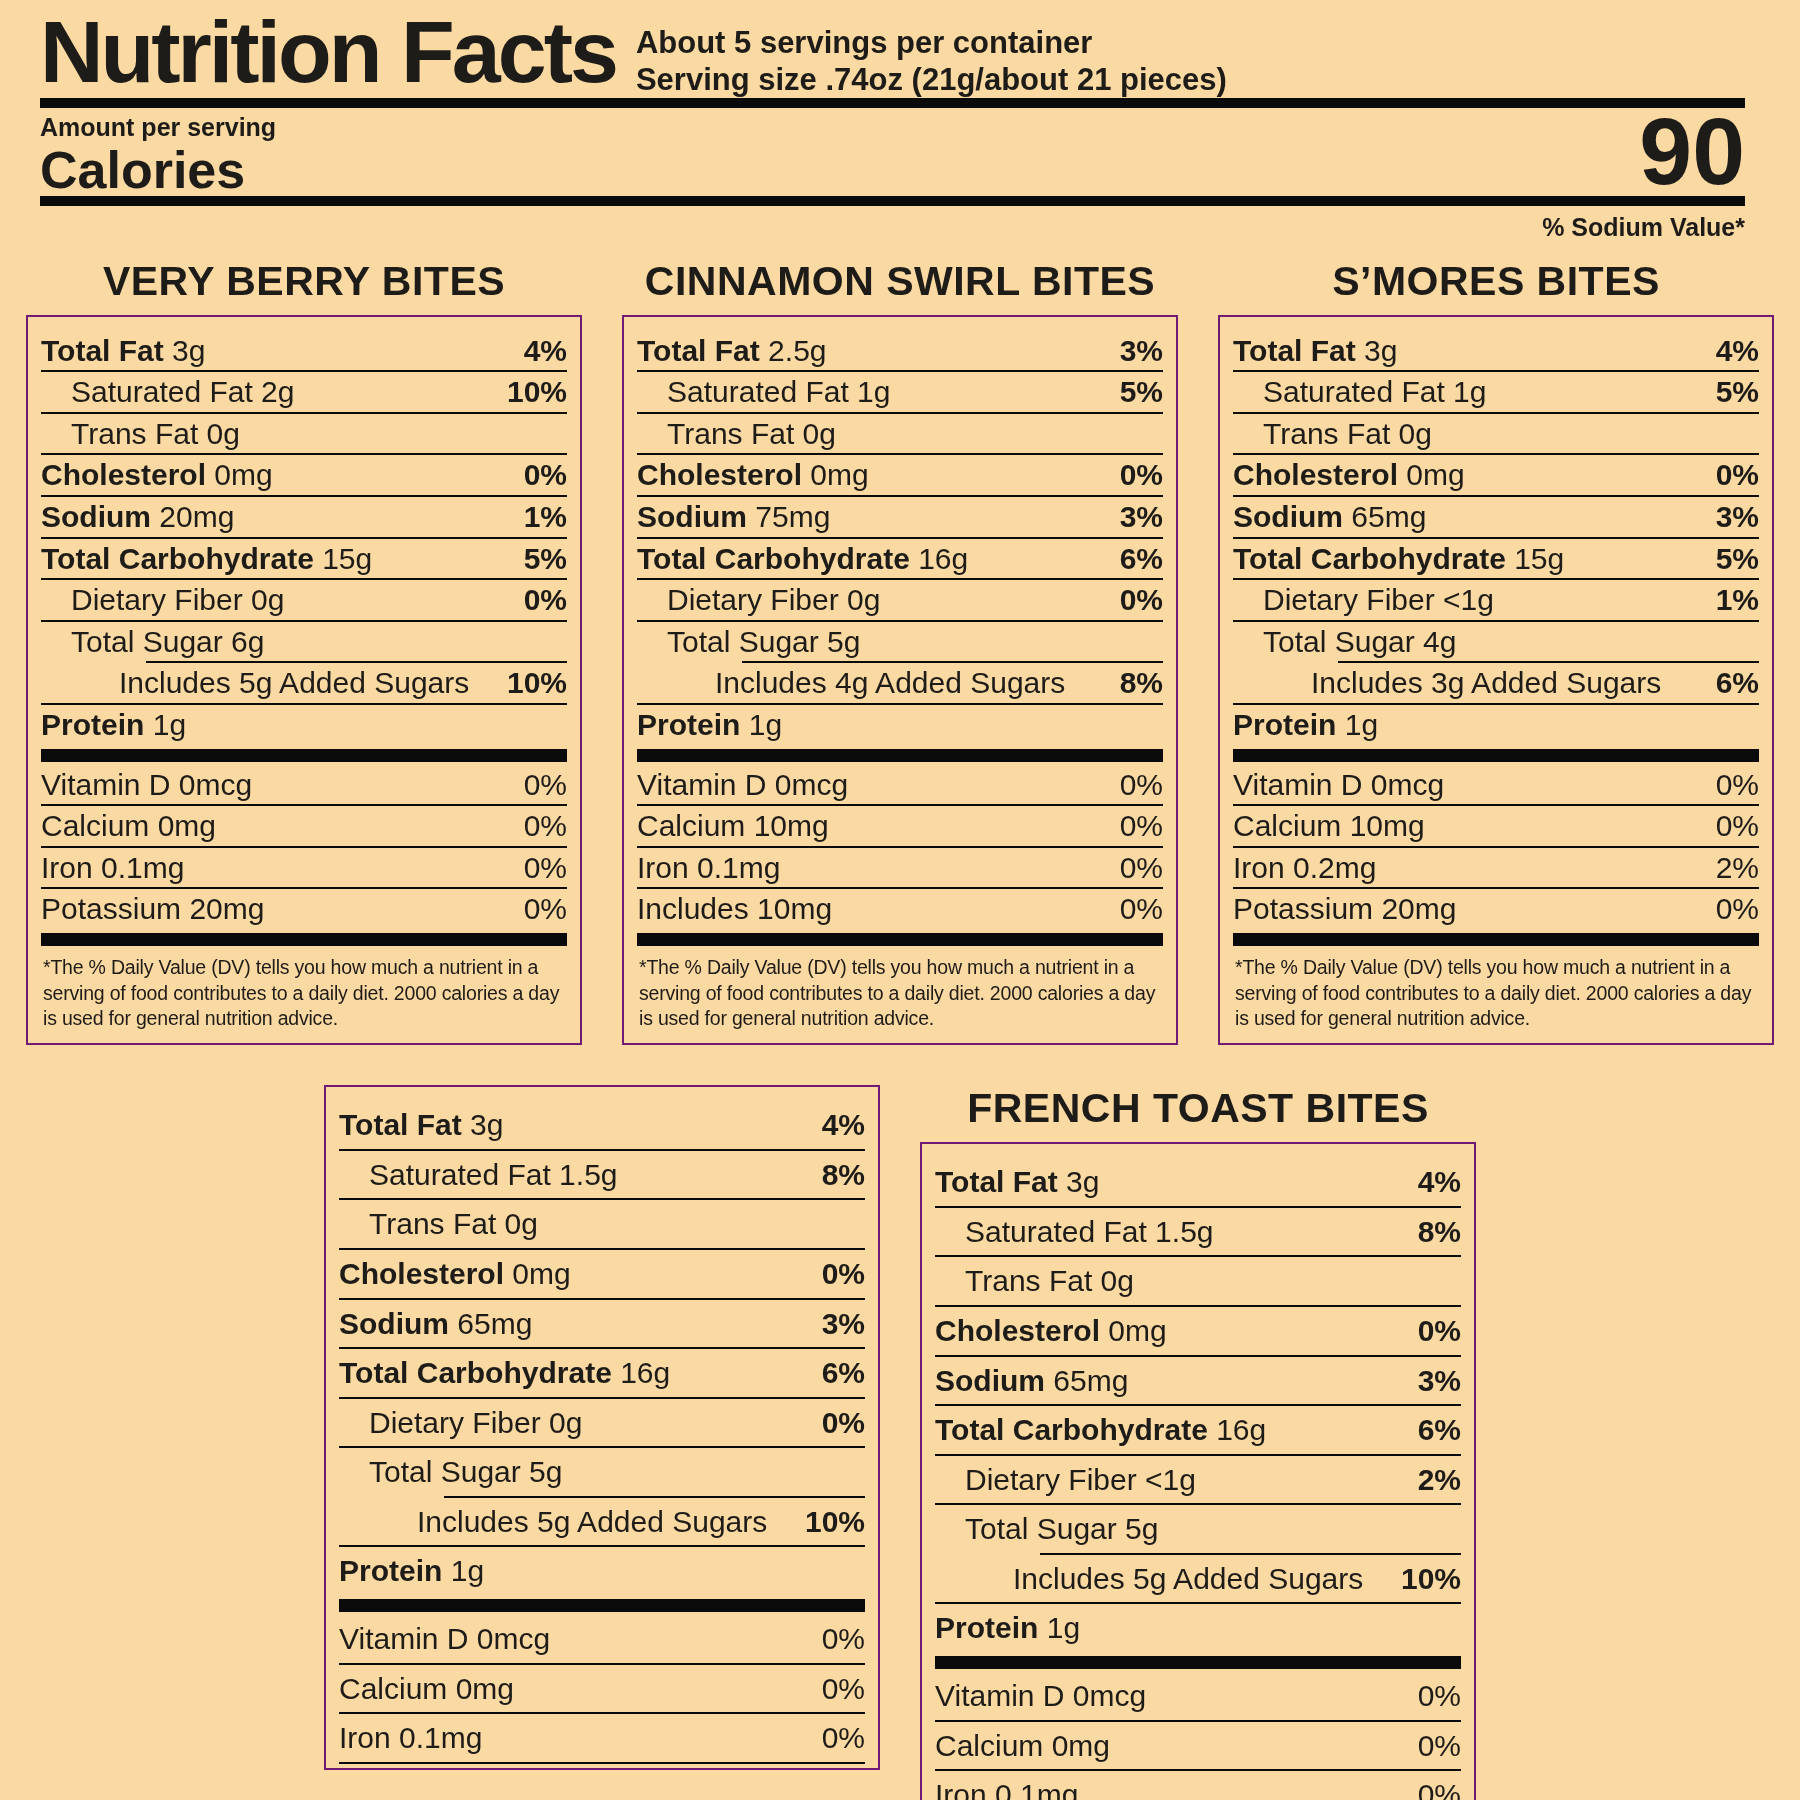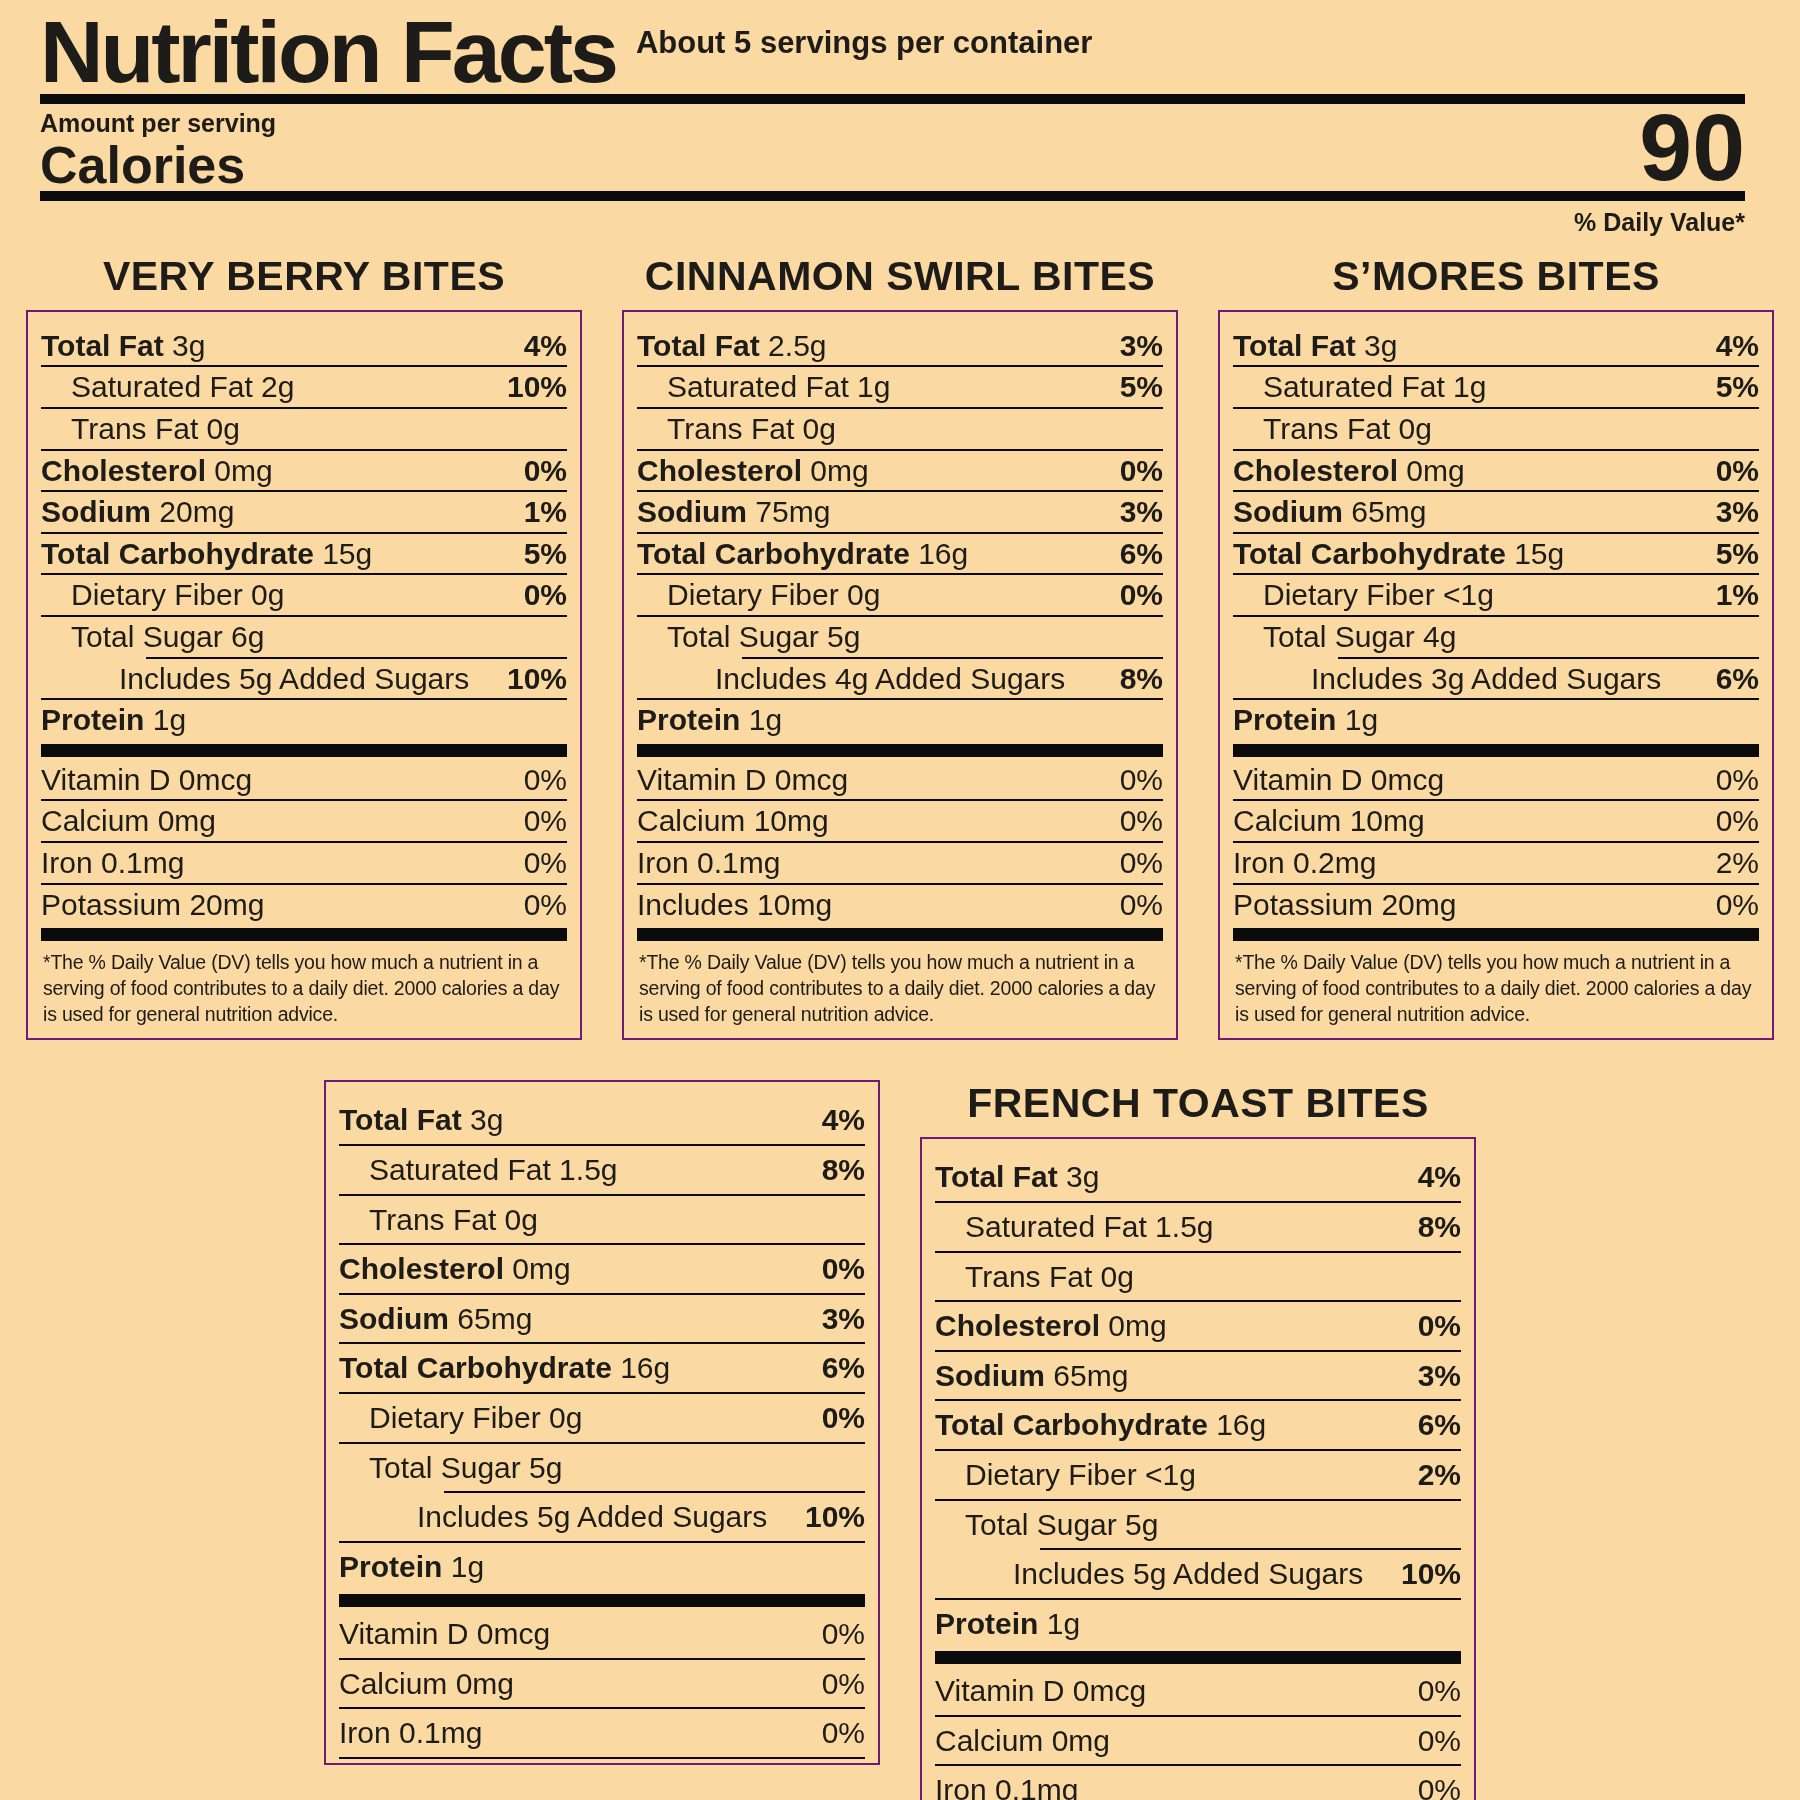--- a/index.html
+++ b/index.html
@@ -56,32 +56,33 @@
 </head>
 <body>
 
 <div class="page">
 
   <header class="nf-header">
     <div class="nf-header-top">
       <h1 class="nf-title">Nutrition Facts</h1>
       <div class="serving-block">
         <div>About 5 servings per container</div>
+        <div>Serving size .74oz (21g/about 21 pieces)</div>
       </div>
     </div>
     <div class="bar"></div>
     <div class="amount-row">
       <div>
         <div class="amount-label">Amount per serving</div>
         <div class="calories-label">Calories</div>
       </div>
       <div class="calories-value">90</div>
     </div>
     <div class="bar"></div>
-    <div class="dv-note">% Daily Value*</div>
+    <div class="dv-note">% Sodium Value*</div>
   </header>
 
   <section class="panels-row row-top">
     <div>
         <div class="panel">
           <h2 class="panel-title">VERY BERRY BITES</h2>
           <div class="panel-box">
             <div class="nrow ind0 line">
               <span class="nlabel"><b>Total Fat</b><span> 3g</span></span>
               <span class="ndv dvb">4%</span>

